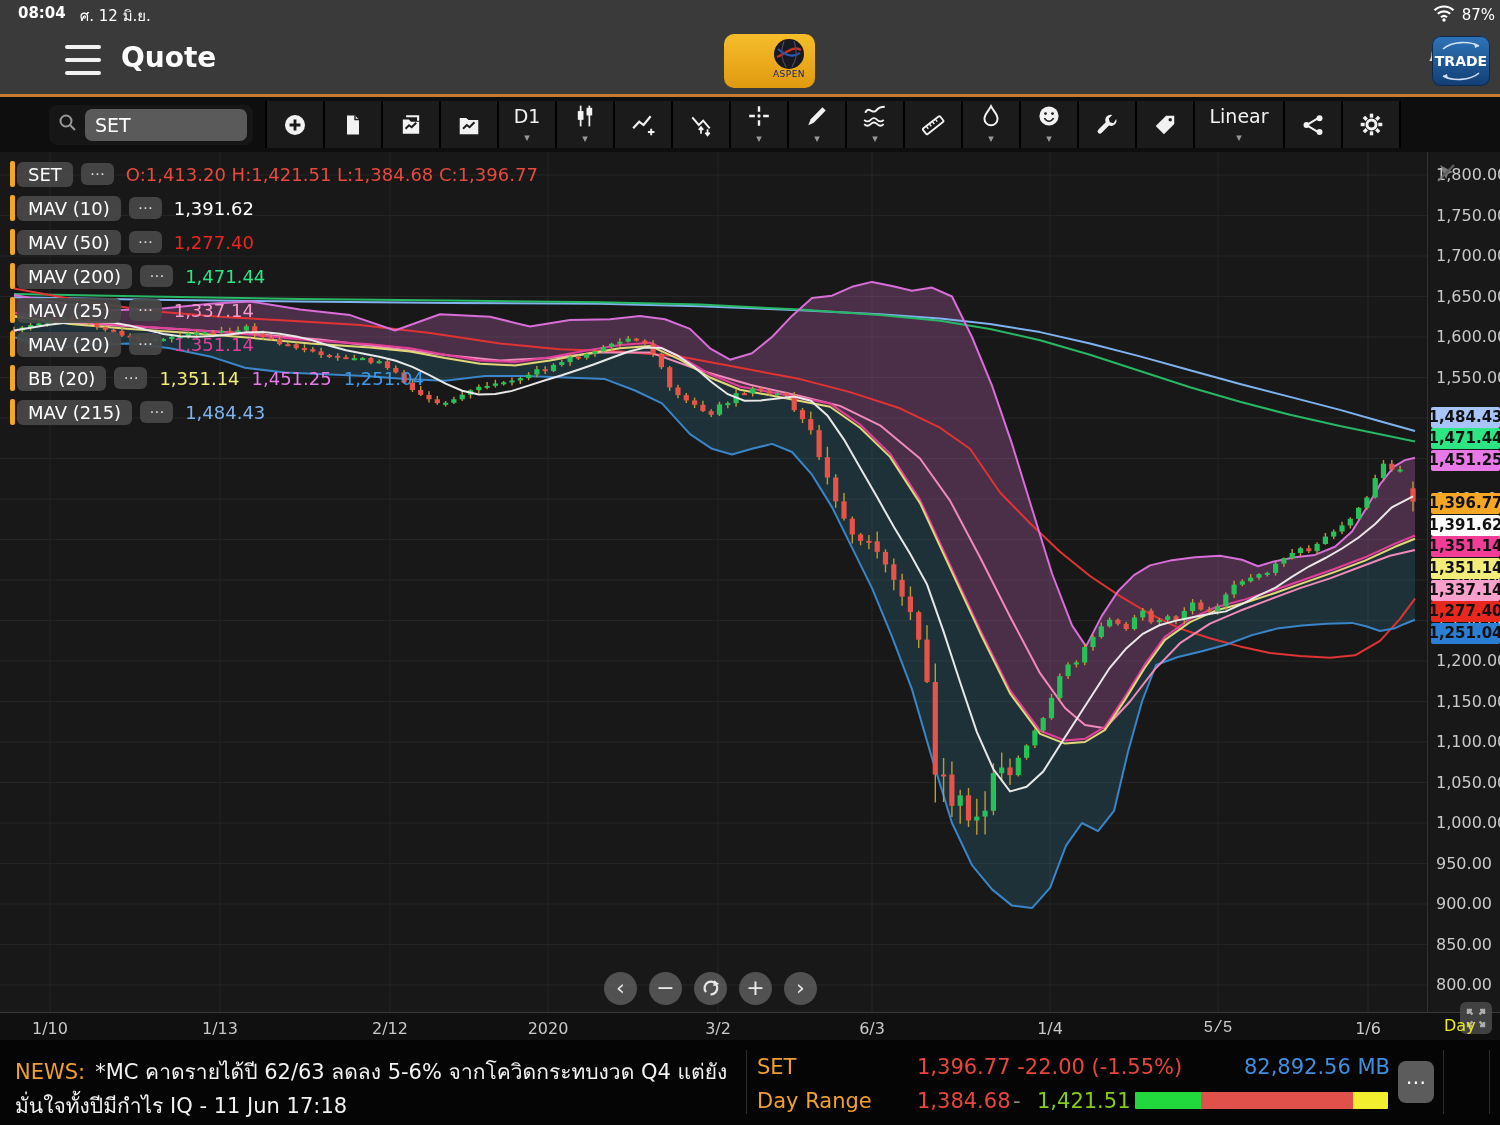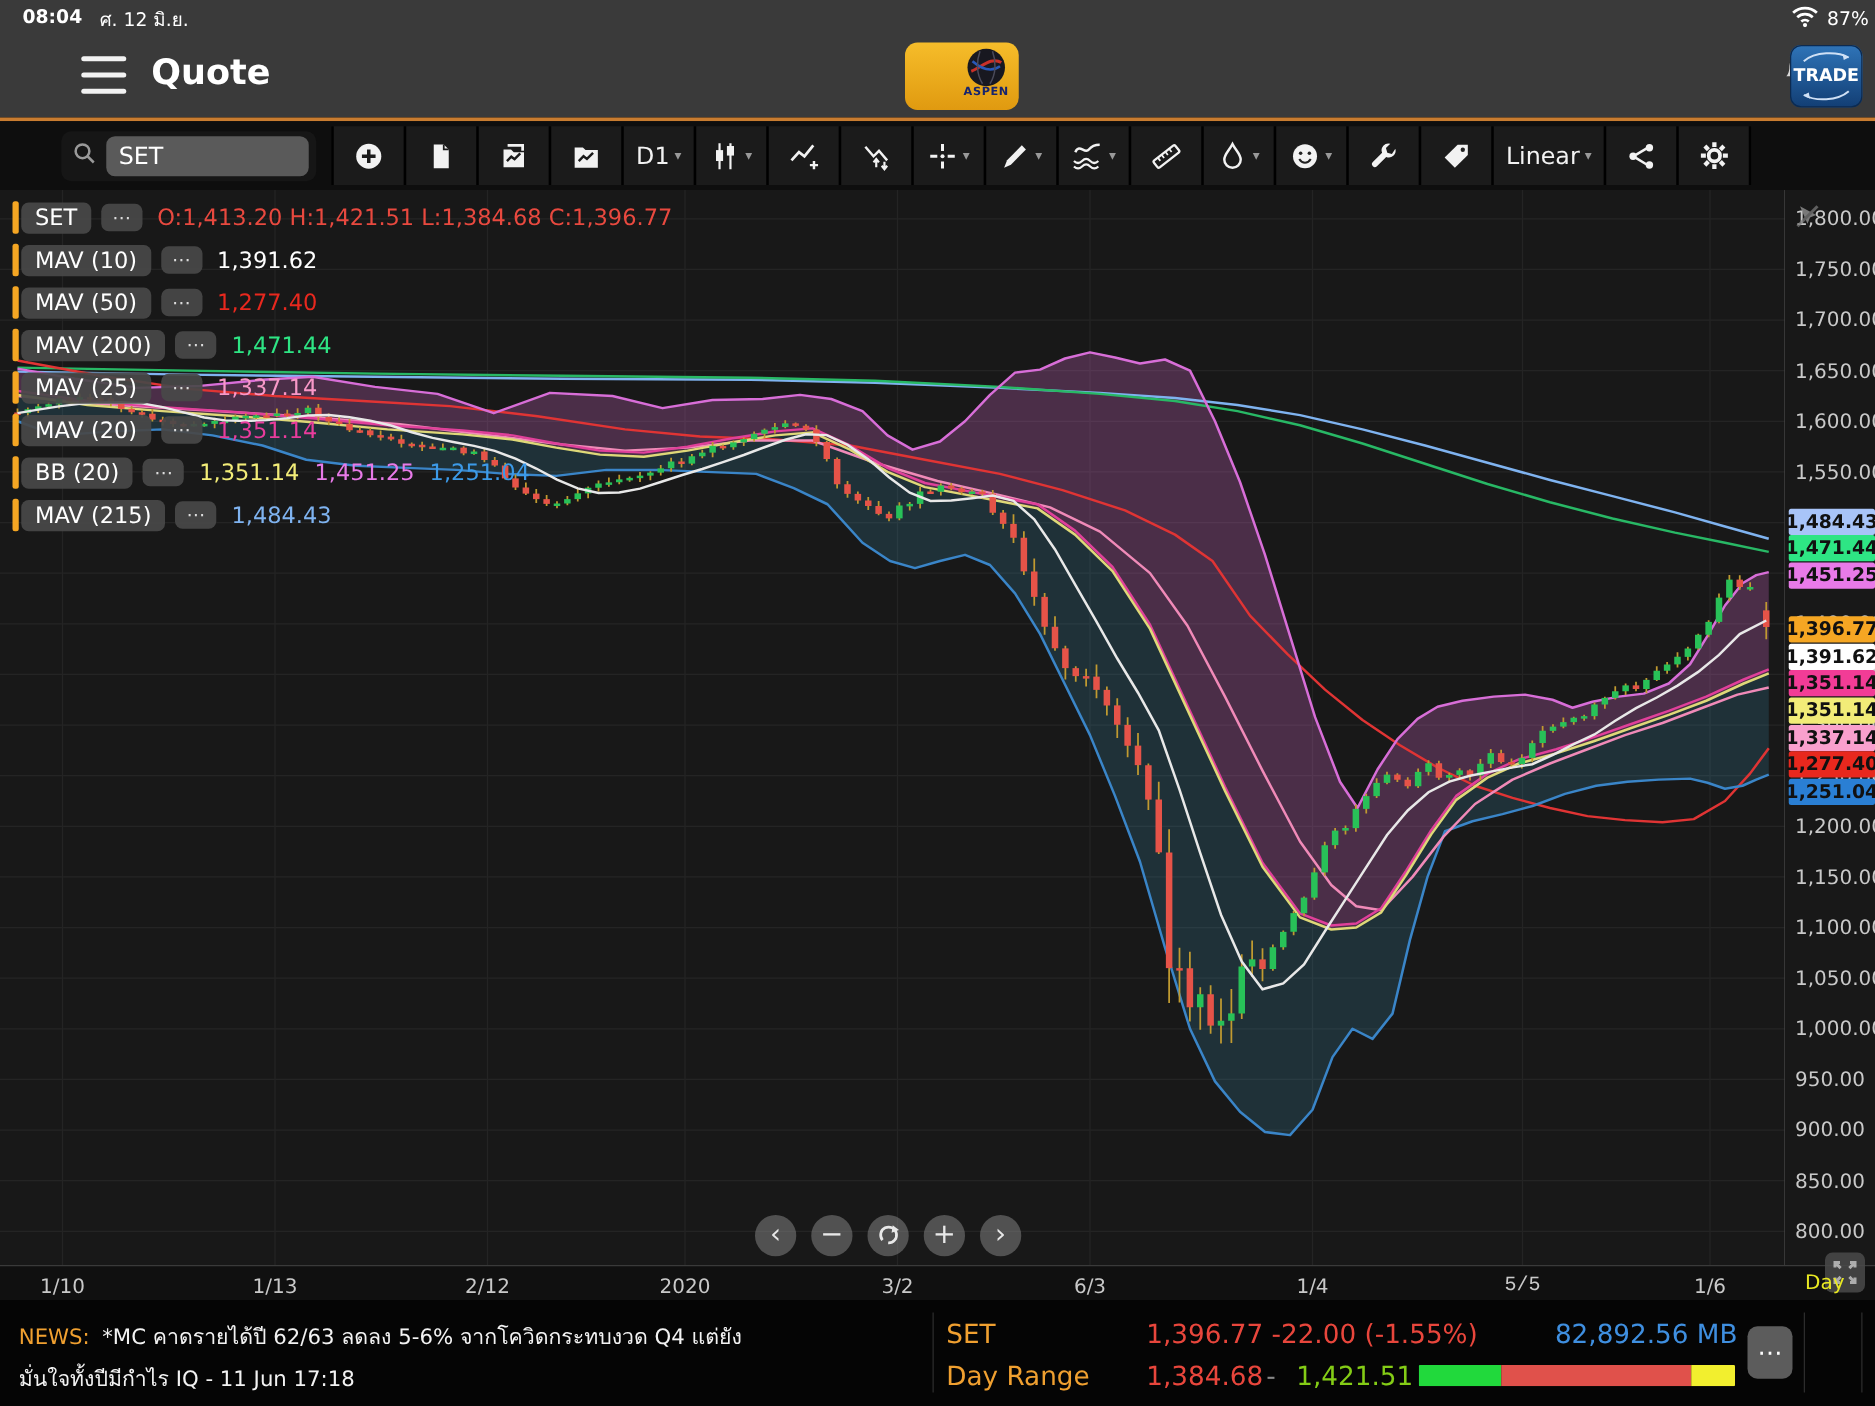--- a/index.html
+++ b/index.html
@@ -12,35 +12,35 @@
   .statusbar .left{position:absolute;left:18px;top:4px;display:flex;gap:14px;}
   .statusbar .right{position:absolute;right:10px;top:4px;display:flex;gap:7px;align-items:center;}
   .sb-time{font-weight:bold;}
   .header{left:0;top:28px;width:1500px;height:66px;background:#3a3a3a;}
   .burger{left:26px;top:17px;width:36px;height:30px;display:flex;flex-direction:column;justify-content:space-between;cursor:pointer;}
   .burger div{height:4px;background:#f2f2f2;border-radius:2px;}
   .hdr-title{left:82px;top:13px;font-size:28px;font-weight:bold;color:#fff;}
   .logo{left:724px;top:6px;width:52px;height:54px;border-radius:10px;
         background:linear-gradient(#f6bd2a,#e09a10);display:flex;flex-direction:column;align-items:center;justify-content:flex-start;}
   .logo-globe{margin-top:3px;}
-  .logo-text{font-size:9px;font-weight:bold;color:#16246e;letter-spacing:.5px;margin-top:-2px;}
+  .logo-text{font-size:9px;font-weight:normal;color:#16246e;letter-spacing:.5px;margin-top:-2px;}
   .bell{left:1386px;top:16px;width:26px;height:30px;cursor:pointer;}
   .trade-btn{left:1432px;top:8px;width:58px;height:50px;border-radius:9px;cursor:pointer;
              background:linear-gradient(#2f74b8,#123e74);display:flex;align-items:center;justify-content:center;
              font-size:14px;font-weight:bold;color:#fff;position:absolute;box-shadow:inset 0 0 0 1px #0c2a50;}
   .hdr-line{left:0;top:94px;width:1500px;height:3px;background:#c87c30;}
   
   .toolbar{left:0;top:97px;width:1500px;height:55px;background:#0e0e0e;display:flex;align-items:center;}
   .searchbox{margin-left:10px;width:196px;height:40px;background:#161616;border-radius:8px;
              display:flex;align-items:center;gap:6px;padding-left:8px;cursor:text;}
   .search-pill{background:#5a5a5a;border-radius:7px;height:32px;flex:1;margin-right:6px;
                display:flex;align-items:center;padding-left:10px;font-size:19px;color:#fff;}
   .tb-group{display:flex;height:47px;margin-left:12px;}
   .tb-btn{min-width:46px;padding:0 5px;height:47px;background:#1b1b1b;border-left:2px solid #000;
-          display:flex;align-items:center;justify-content:center;gap:4px;cursor:pointer;}
+          display:flex;align-items:center;justify-content:center;gap:4px;cursor:pointer;flex-direction:column;}
   .tb-btn:last-child{border-right:2px solid #000;}
   .tb-label{font-size:19px;color:#f2f2f2;}
   .caret{font-size:11px;color:#999;}
   
   .chart-area{left:0;top:152px;width:1500px;height:888px;background:#181818;}
   #chart-svg{position:absolute;left:0;top:0;}
   .ytick{position:absolute;left:1436px;width:62px;font-size:16px;color:#c9c9c9;}
   .ptag{position:absolute;left:1431px;width:69px;height:21px;border-radius:2px;
         font-size:15px;font-weight:600;color:#111;display:flex;align-items:center;justify-content:center;}
   .xtick{position:absolute;width:64px;text-align:center;font-size:16px;color:#c9c9c9;top:867px;}
@@ -52,21 +52,21 @@
            font-size:22px;cursor:pointer;user-select:none;}
   
   #legend{position:absolute;left:10px;top:8px;}
   .leg-row{display:flex;align-items:center;height:28px;margin-bottom:6px;}
   .leg-accent{width:5px;height:26px;background:#f5a623;border-radius:2px;margin-right:2px;}
   .leg-pill{background:rgba(72,72,72,.93);border-radius:6px;padding:2px 11px;font-size:18px;color:#fff;cursor:pointer;}
   .leg-dots{background:rgba(72,72,72,.93);border-radius:6px;padding:2px 9px;font-size:15px;color:#ddd;margin-left:8px;cursor:pointer;}
   .leg-val{font-size:18px;margin-left:12px;white-space:nowrap;}
   
   .bottombar{left:0;top:1040px;width:1500px;height:85px;background:#050505;}
-  .news-line{position:absolute;left:15px;font-size:17px;color:#f2f2f2;white-space:nowrap;}
+  .news-line{position:absolute;left:15px;font-size:21px;color:#f2f2f2;white-space:nowrap;}
   .news-label{color:#f0a030;margin-right:10px;}
   .q-label{color:#f0a030;font-size:21px;position:absolute;left:757px;}
   .q-change{color:#e8463c;font-size:21px;position:absolute;left:917px;}
   .q-vol{color:#3f8fe0;font-size:21px;position:absolute;left:1160px;width:230px;text-align:right;}
   .q-low{color:#e8463c;font-size:21px;position:absolute;left:917px;}
   .q-sep{color:#888;font-size:21px;position:absolute;left:1013px;}
   .q-high{color:#84cc16;font-size:21px;position:absolute;left:1037px;}
   .range-bar{position:absolute;left:1135px;top:52px;width:253px;height:17px;display:flex;border-radius:1px;overflow:hidden;}
   .bb-sep{position:absolute;top:10px;width:1px;height:64px;background:#2c2c2c;}
   .more-btn{position:absolute;left:1398px;top:21px;width:36px;height:42px;border-radius:8px;background:#5c5c5c;

